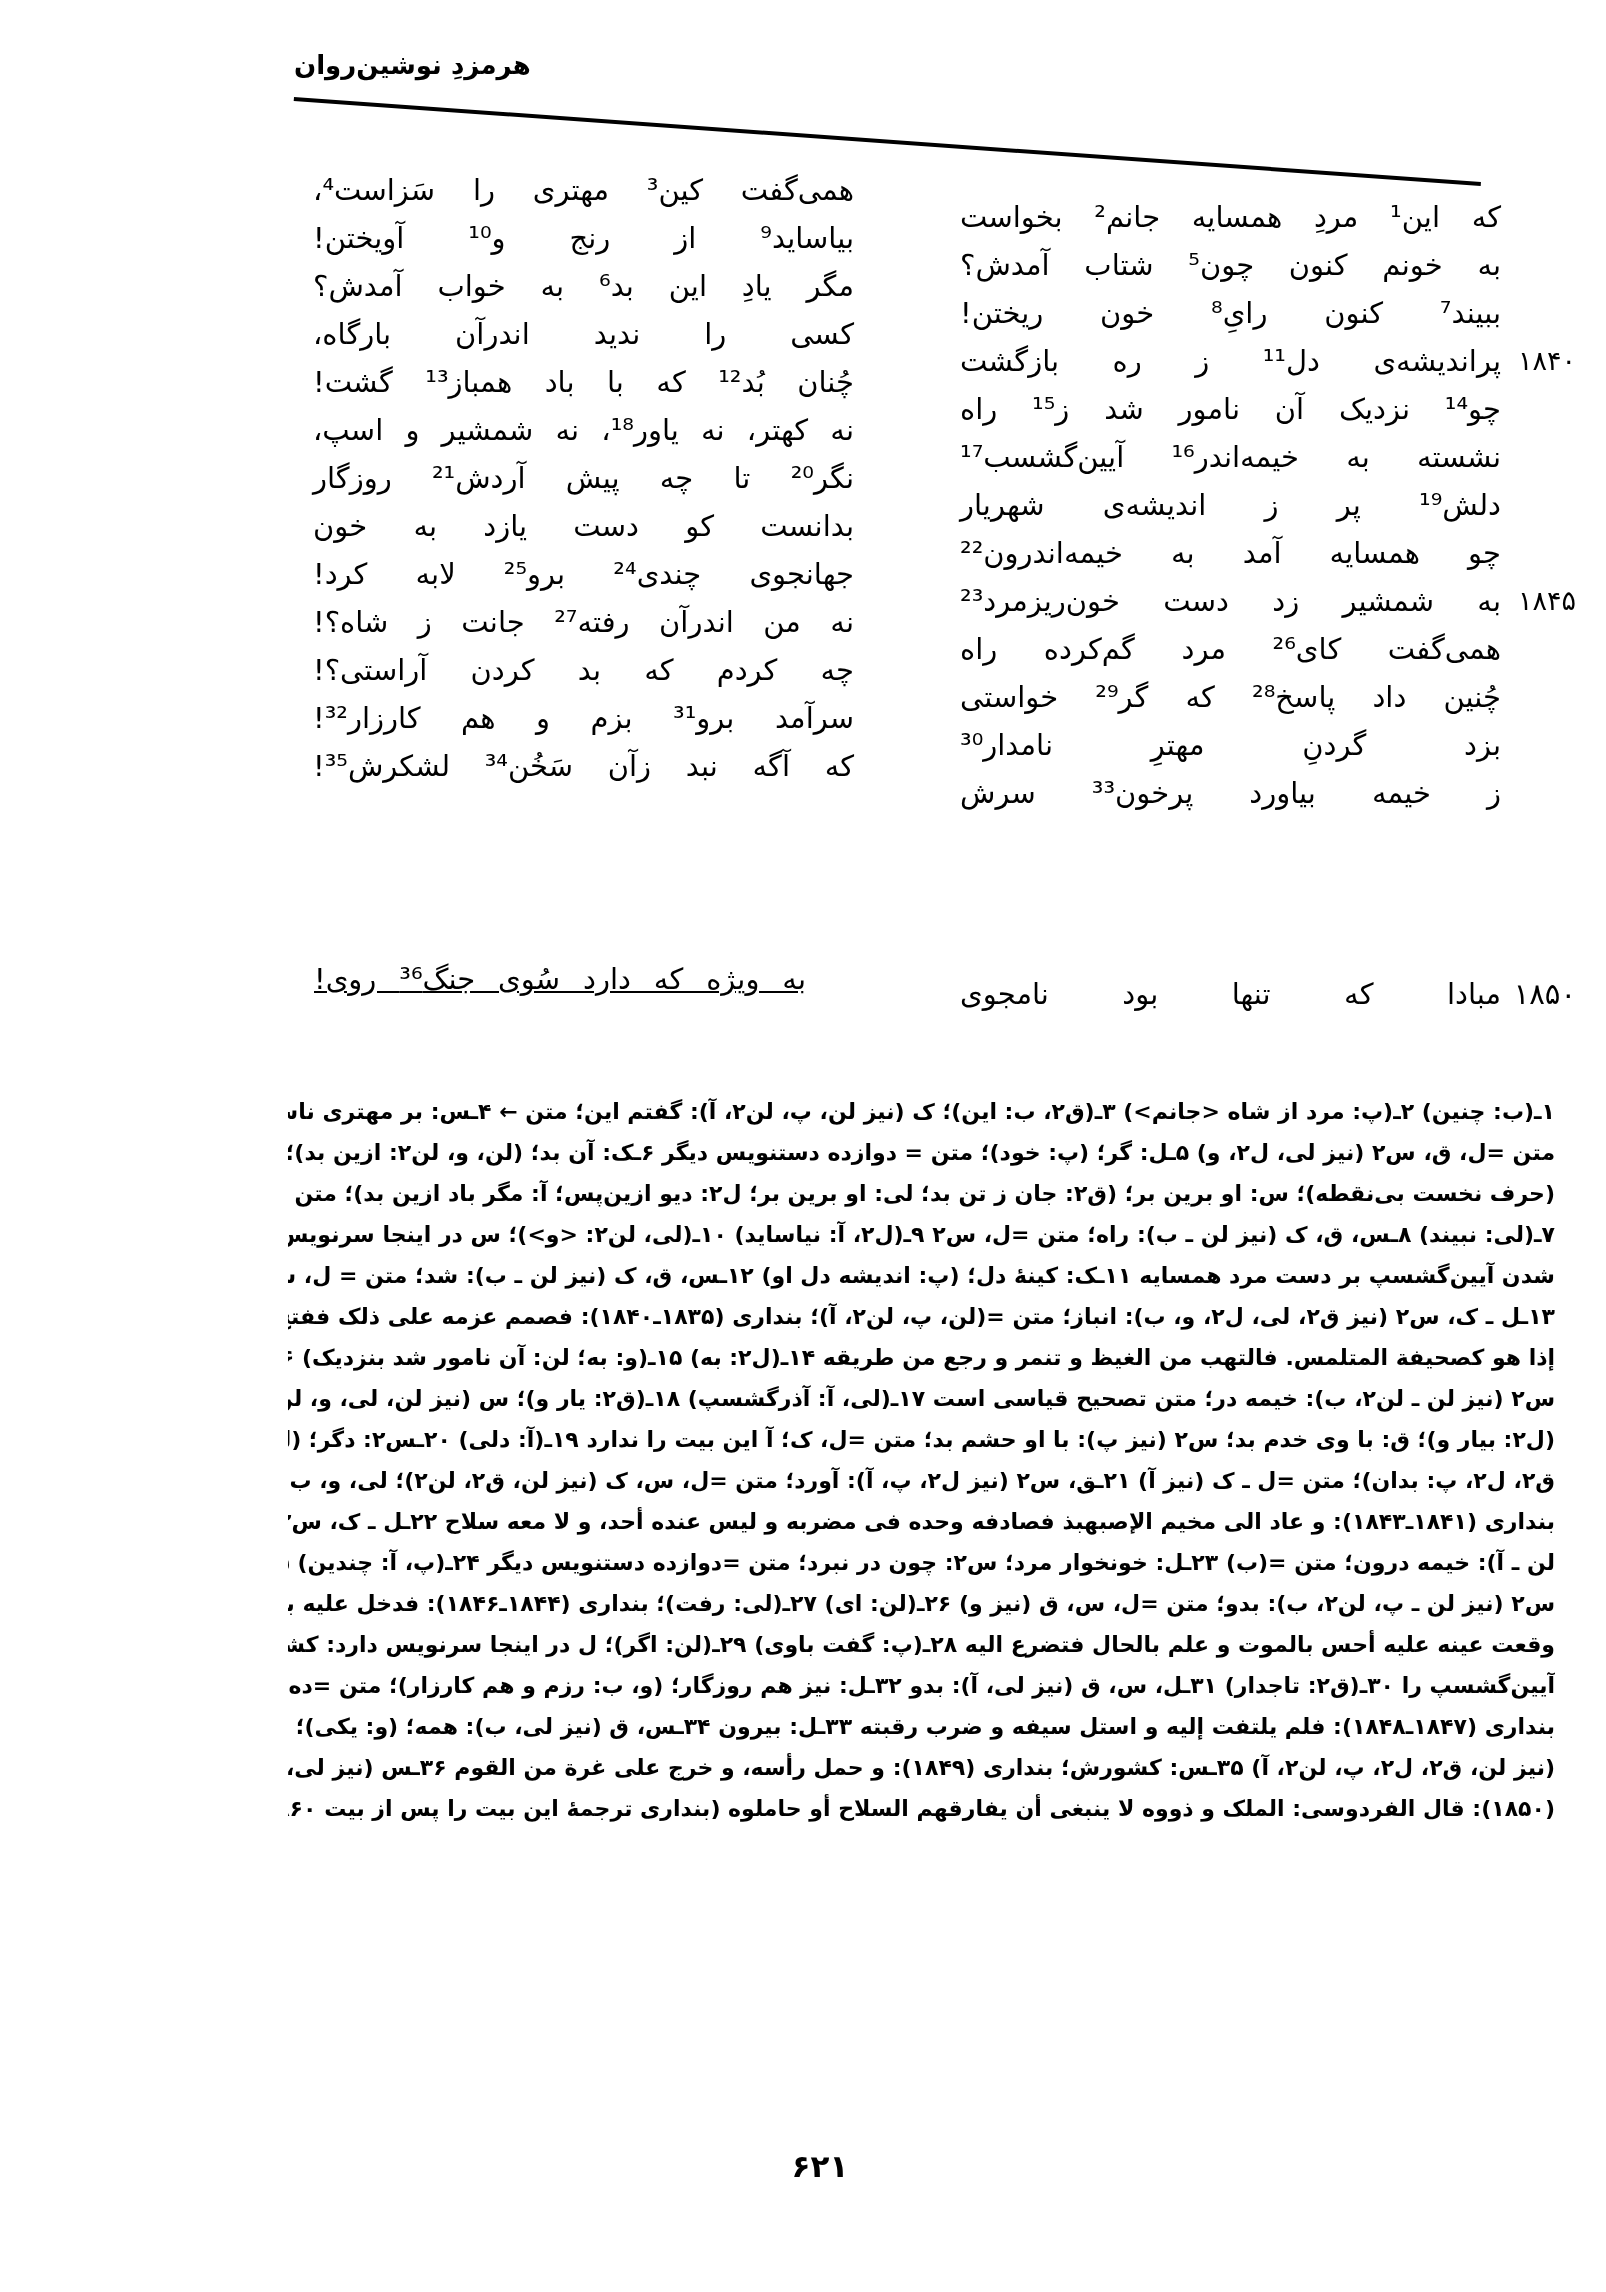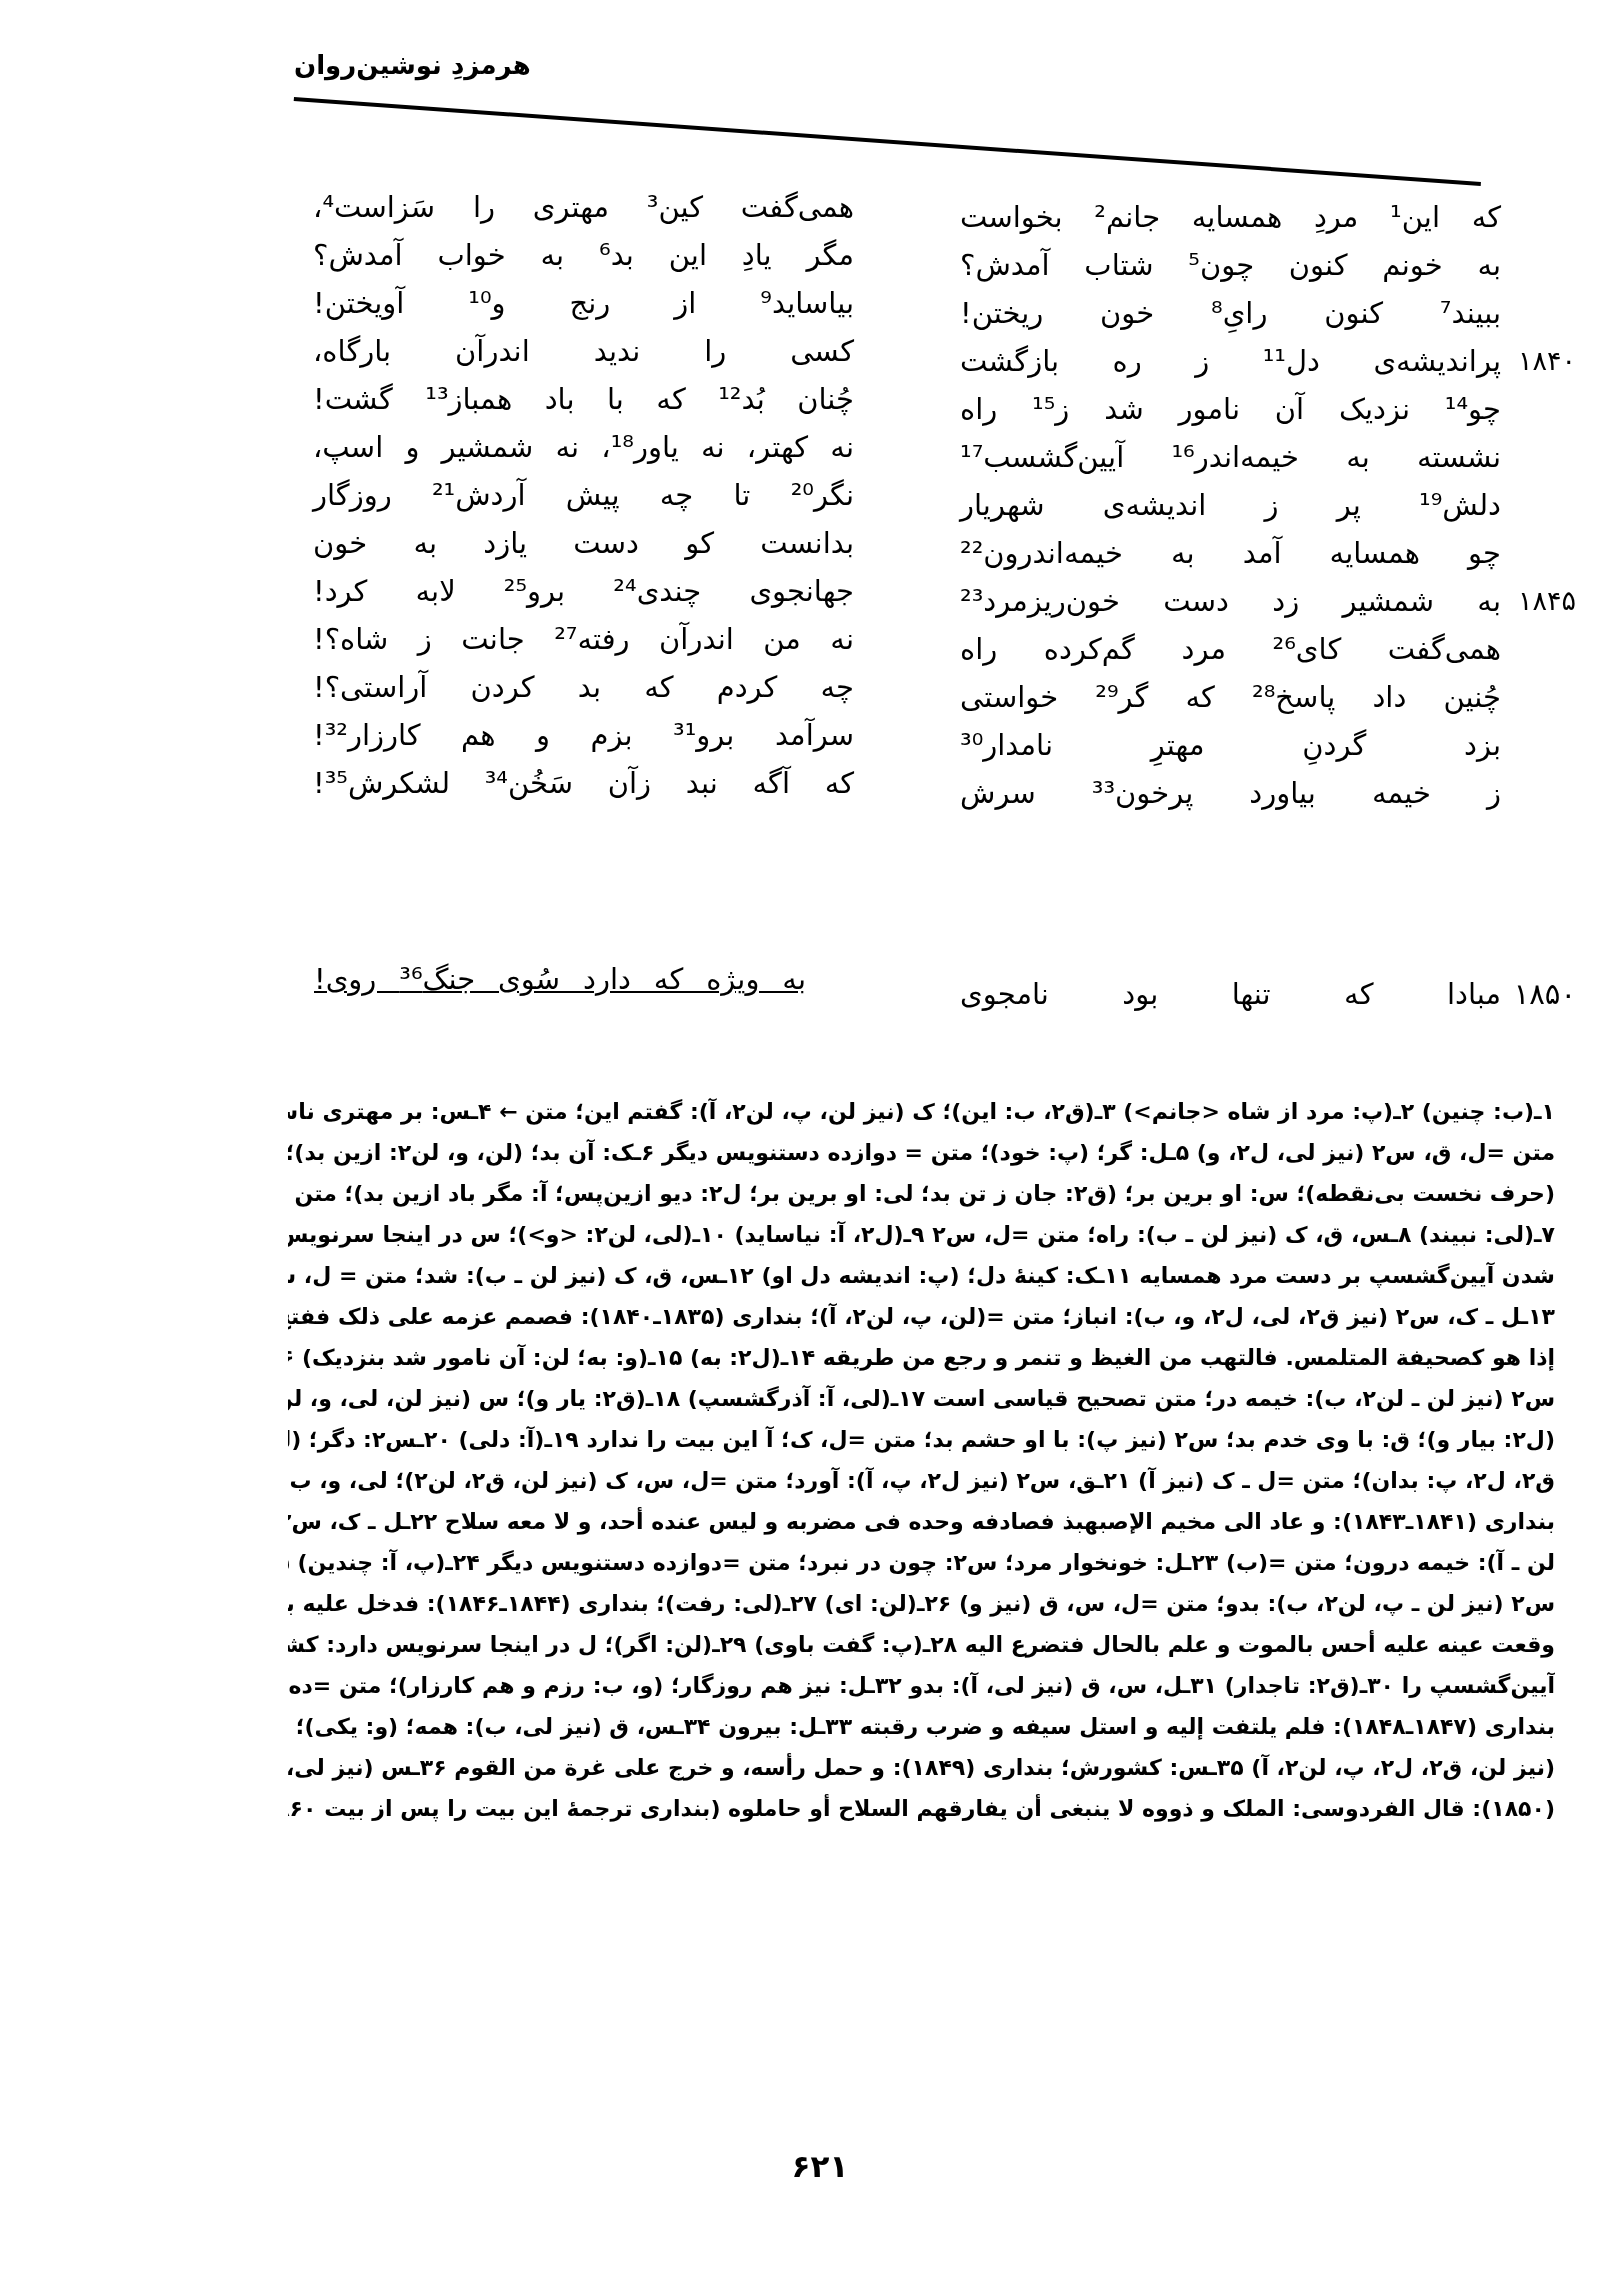--- a/index.html
+++ b/index.html
@@ -13,21 +13,21 @@
   }
   .head-rule {
     position: absolute; left: 294px; top: 97px;
     width: 1190px; height: 3.9px; background: #000;
     transform-origin: 0 0; transform: rotate(4.1deg);
   }
   .col {
     position: absolute; direction: rtl; font-size: 29px; line-height: 48px;
   }
   .col-right { right: 106px; width: 541px; top: 193px; }
-  .col-left  { right: 753px; width: 541px; top: 166px; margin-top: 17px; }
+  .col-left  { right: 753px; width: 541px; top: 166px; }
   .verse { white-space: nowrap; text-align: justify; text-align-last: justify; position: relative; }
   .verse .num {
     position: absolute; right: -75px; font-size: 27px;
   }
   .final-right { position: absolute; right: 106px; top: 977px; width: 541px; direction: rtl; font-size: 29px; white-space: nowrap; text-align: justify; text-align-last: justify; }
   .final-right .num { position: absolute; right: -75px; }
   .final-left  { position: absolute; right: 801px; top: 962px; width: 492px; direction: rtl; font-size: 29px; white-space: nowrap; text-align: justify; text-align-last: justify; text-decoration: underline; }
   .footnotes {
     position: absolute; left: 288px; top: 1091px; width: 1267px;
     direction: rtl; text-align: justify; font-size: 22px; line-height: 41px; font-weight: bold;
@@ -56,22 +56,22 @@
   <div class="verse"><span>چو همسایه آمد به خیمه‌اندرون²²</span></div>
   <div class="verse"><span class="num">۱۸۴۵</span><span>به شمشیر زد دست خون‌ریزمرد²³</span></div>
   <div class="verse"><span>همی‌گفت کای²⁶ مرد گم‌کرده راه</span></div>
   <div class="verse"><span>چُنین داد پاسخ²⁸ که گر²⁹ خواستی</span></div>
   <div class="verse"><span>بزد گردنِ مهترِ نامدار³⁰</span></div>
   <div class="verse"><span>ز خیمه بیاورد پرخون³³ سرش</span></div>
 </div>
 
 <div class="col col-left">
   <div class="verse">همی‌گفت کین³ مهتری را سَزاست⁴،</div>
+  <div class="verse">بیاساید⁹ از رنج و¹⁰ آویختن!</div>
   <div class="verse">مگر یادِ این بد⁶ به خواب آمدش؟</div>
-  <div class="verse">بیاساید⁹ از رنج و¹⁰ آویختن!</div>
   <div class="verse">کسی را ندید اندرآن بارگاه،</div>
   <div class="verse">چُنان بُد¹² که با باد همباز¹³ گشت!</div>
   <div class="verse">نه کهتر، نه یاور¹⁸، نه شمشیر و اسپ،</div>
   <div class="verse">نگر²⁰ تا چه پیش آردش²¹ روزگار</div>
   <div class="verse">بدانست کو دست یازد به خون</div>
   <div class="verse">جهانجوی چندی²⁴ برو²⁵ لابه کرد!</div>
   <div class="verse">نه من اندرآن رفته²⁷ جانت ز شاه؟!</div>
   <div class="verse">چه کردم که بد کردن آراستی؟!</div>
   <div class="verse">سرآمد برو³¹ بزم و هم کارزار³²!</div>
   <div class="verse">که آگه نبد زآن سَخُن³⁴ لشکرش³⁵!</div>

